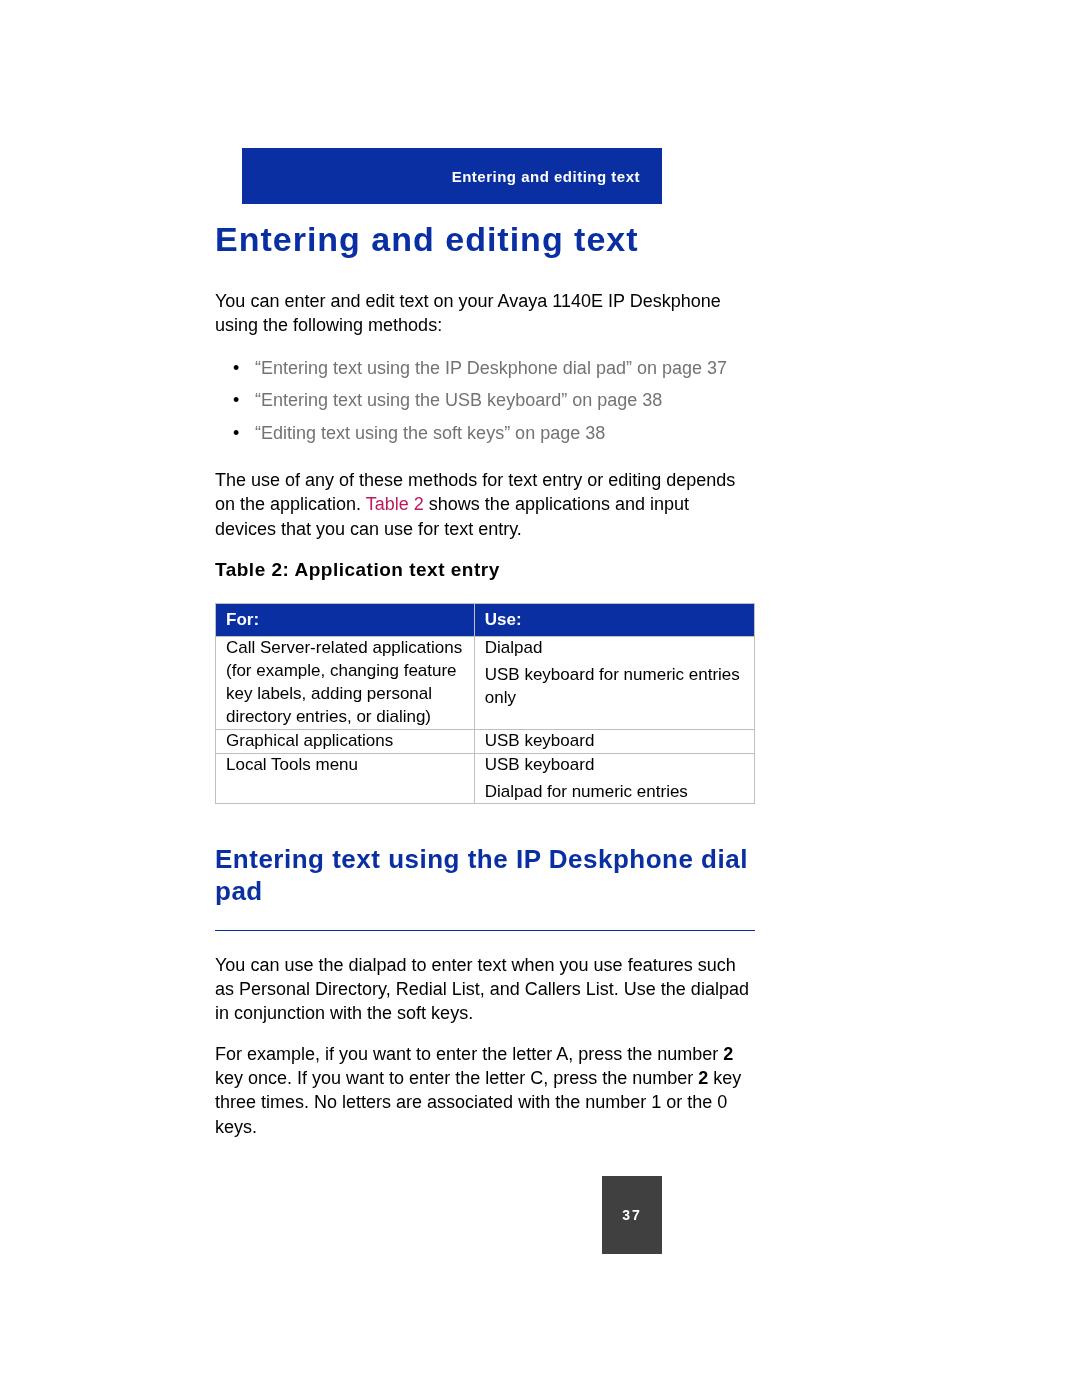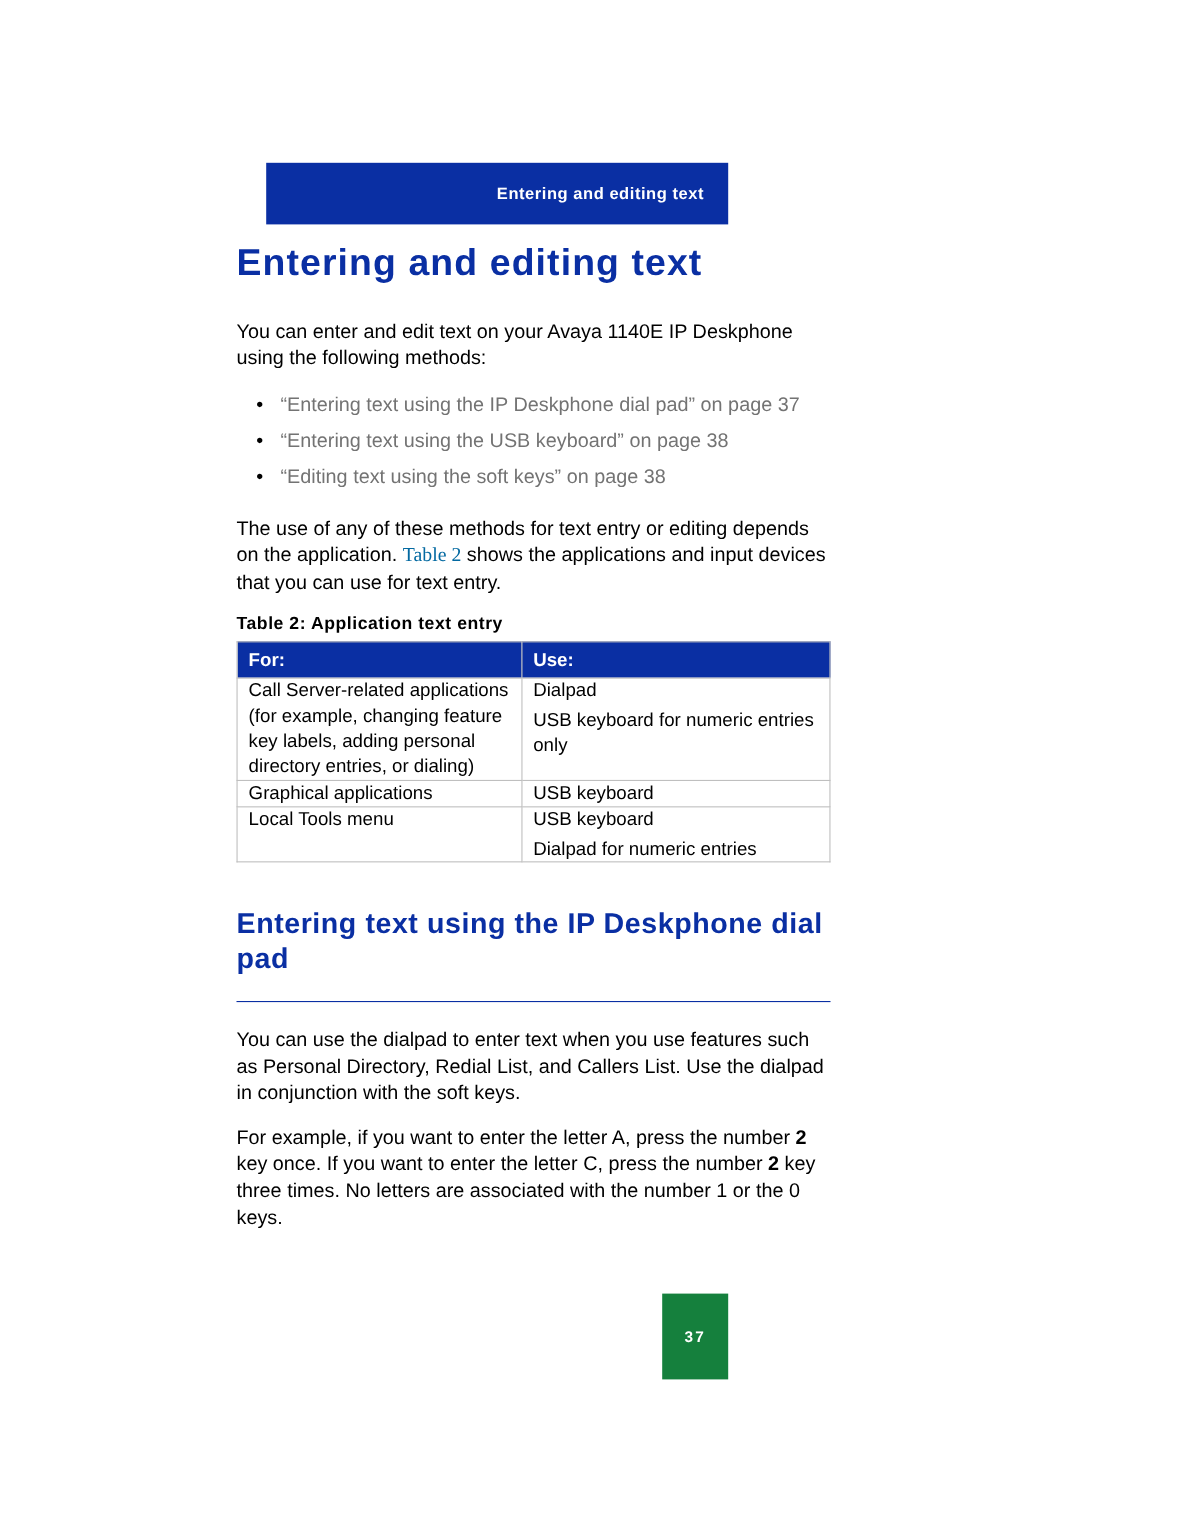--- a/index.html
+++ b/index.html
@@ -66,26 +66,26 @@
     color: #0a2fa3;
     margin-bottom: 4px;
   }
   ul.links li::before {
     content: "•";
     position: absolute;
     left: 18px;
     color: #000;
   }
   a.xref { color: #737373; text-decoration: none; }
-  p.body a.xref { color: #0369a1; font-family: Liberation Serif, serif; }
+  p.body a.xref { color: #be185d; }
   .table-caption {
     font-weight: bold;
-    font-size: 16px;
+    font-size: 19px;
     letter-spacing: 0.5px;
-    margin: 18px 0 6px 0;
+    margin: 18px 0 22px 0;
   }
   table.app-table {
     border-collapse: collapse;
     width: 100%;
     font-size: 17px;
     border-radius: 31px;
   }
   table.app-table th {
     background: #0a2fa3;
     color: #fff;
@@ -110,21 +110,21 @@
     padding-bottom: 23px;
     border-bottom: 1.5px solid #0a2fa3;
     line-height: 1.2;
   }
   .footer-box {
     position: absolute;
     bottom: 143px;
     right: 326px;
     width: 60px;
     height: 78px;
-    background: #15803d;
+    background: #404040;
     display: flex;
     align-items: center;
     justify-content: center;
   }
   .footer-box span {
     color: #fff;
     font-weight: bold;
     font-size: 14px;
     letter-spacing: 2px;
   }

